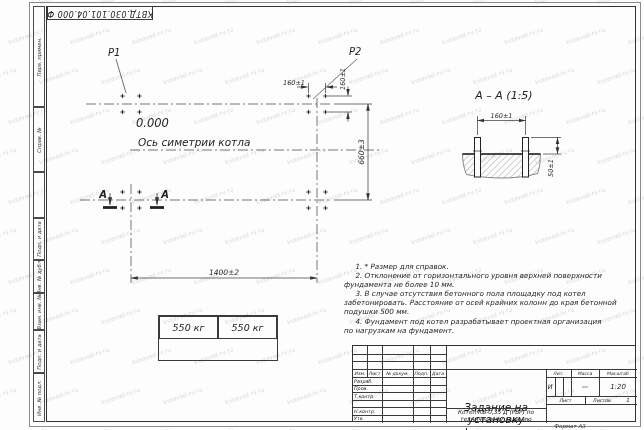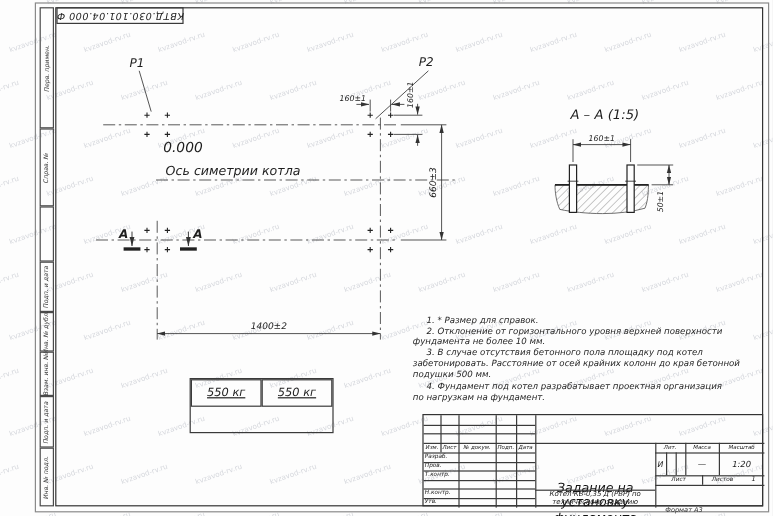--- a/index.html
+++ b/index.html
@@ -21,21 +21,21 @@
         display:flex;align-items:center;justify-content:center;}
   #corner-box span{transform:rotate(180deg);font:italic 8px "DejaVu Sans",sans-serif;letter-spacing:.4px;color:#222;white-space:nowrap;}
   
   #notes{left:344px;top:262px;width:296px;font:italic 7.2px/9.1px "DejaVu Sans",sans-serif;
         white-space:pre;color:#1e1e1e;}
   
   #load-table{left:158px;top:315px;width:120px;height:46px;border:1px solid #3a3a3a;
         display:grid;grid-template-columns:1fr 1fr;grid-template-rows:23px 22px;}
   #load-table .tc{border:0.5px solid #3a3a3a;display:flex;align-items:center;justify-content:center;
         font:italic 10px "DejaVu Sans",sans-serif;}
-  #load-table .tv{font-size:9.5px;text-decoration:underline;}
+  #load-table .tv{font-size:9.5px;}
   
   #tblock{left:352px;top:345px;width:284px;height:77px;border:1.6px solid #333;}
   #tblock .ln{background:#3a3a3a;}
   .tbt{position:absolute;display:flex;align-items:center;justify-content:center;
         font:italic 4.6px "DejaVu Sans",sans-serif;color:#222;white-space:nowrap;}
   .rowlbl{position:absolute;left:1px;width:27px;height:6px;display:flex;align-items:center;
         font:italic 4.8px "DejaVu Sans",sans-serif;color:#222;}
   #docnum-cell{left:93px;top:0;width:191px;height:23px;display:flex;align-items:center;justify-content:center;
         font:italic 14.5px "DejaVu Sans",sans-serif;letter-spacing:.8px;color:#111;}
   #title-cell{left:93px;top:23px;width:100px;height:39px;display:flex;align-items:center;justify-content:center;

